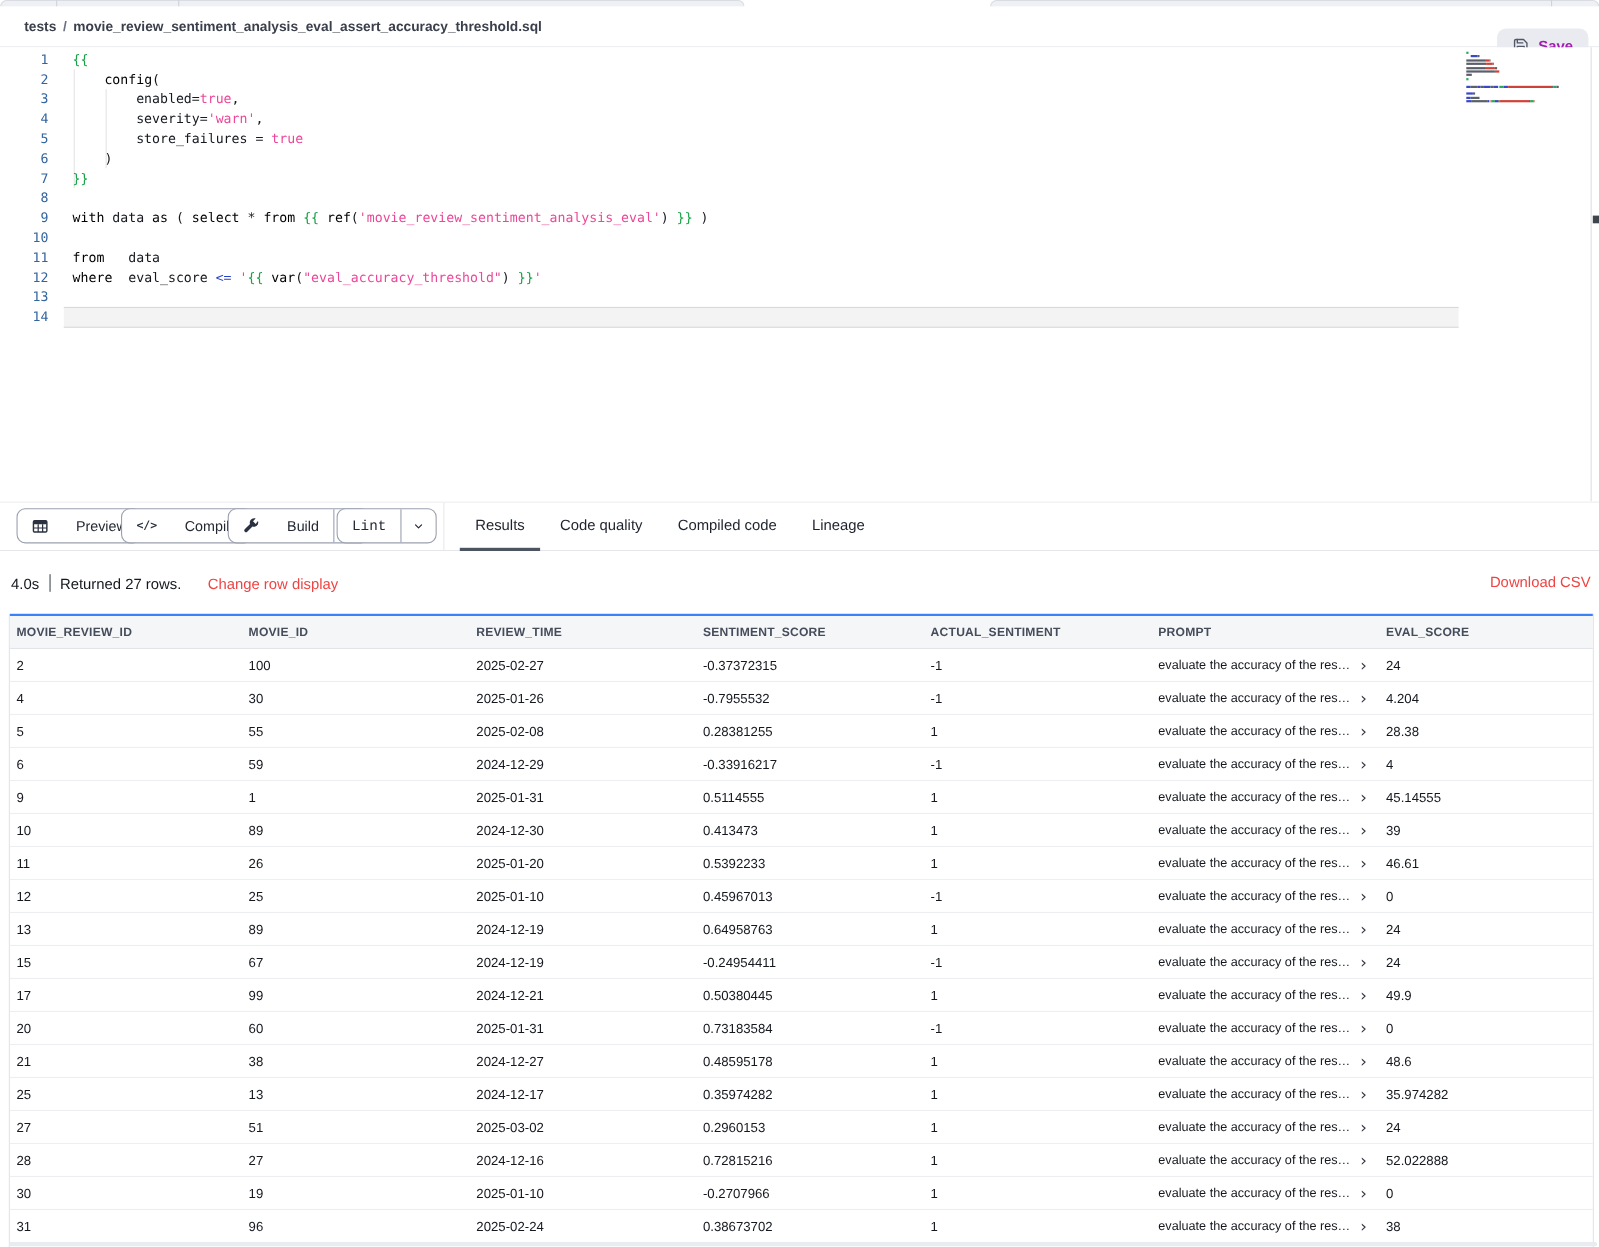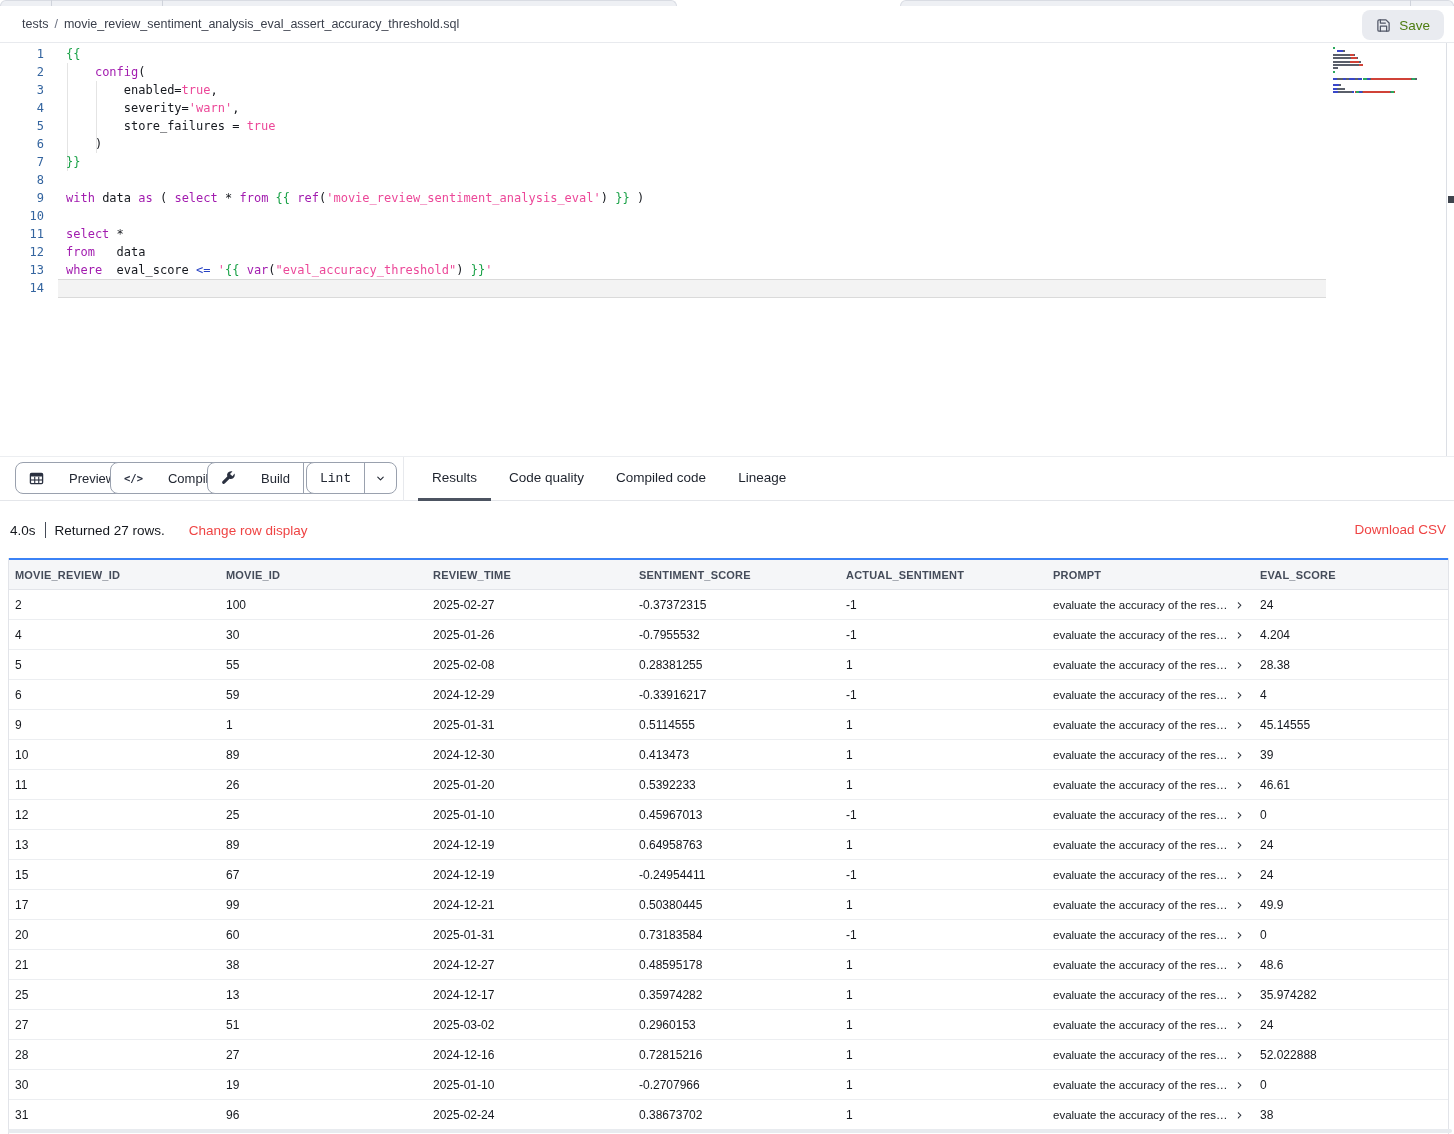--- a/index.html
+++ b/index.html
@@ -8,35 +8,35 @@
          font-family:"Liberation Sans", sans-serif; color:#15181e; }
 
   
   .topstrip { position:absolute; top:0; left:0; width:1454px; height:6px; background:#fff; }
   .tabfrag { position:absolute; top:0; height:6px; background:#eef0f4;
              border:1px solid #d9dce3; border-bottom:none; border-radius:6px 6px 0 0; }
   .tabdiv { position:absolute; top:0; width:1px; height:6px; background:#cfd3db; }
 
   
   .crumbbar { position:absolute; top:6px; left:0; width:1454px; height:37px;
-              background:#fff; border-bottom:1px solid #e8eaee; }
+              background:#fff; border-bottom:1px solid #e8eaee;font-weight:bold; }
   .crumb { position:absolute; left:22px; top:0; line-height:37px; font-size:12.5px; color:#3a3f4b; }
   .crumb .sep { margin:0 6px; color:#6a7080; }
-  .savebtn { position:absolute; right:10px; top:4px; height:30px; padding:0 14px;
+  .savebtn { position:absolute; right:10px; top:20px; height:30px; padding:0 14px;
              display:flex; align-items:center; gap:8px; background:#e9ebf0; border-radius:8px;
-             color:#4d7c0f; font-size:13.5px; cursor:pointer; }
+             color:#a21caf; font-size:13.5px; cursor:pointer; }
 
   
   .editor { position:absolute; top:43px; left:0; width:1454px; height:413px; background:#fff;
             font-family:"DejaVu Sans Mono", monospace; font-size:12px; }
   .gutter { position:absolute; left:0; top:2px; width:44px; text-align:right; color:#33649f; }
   .ln { height:18px; line-height:18px; }
   .codearea { position:absolute; left:66px; top:2px; right:130px; }
   .code-line { height:18px; line-height:18px; white-space:pre; }
-  .c-p { color:#15181e; } .c-k { color:#a21caf; } .c-s { color:#ec4899; }
+  .c-p { color:#15181e; } .c-k { color:#000000; } .c-s { color:#ec4899; }
   .c-g { color:#18a146; } .c-o { color:#2742c4; }
   .active-hl { position:absolute; left:58px; top:236px; width:1268px; height:19px;
                background:#f3f3f3; border-top:1px solid #dadada; border-bottom:1px solid #dadada; }
   .guide { position:absolute; width:1px; background:#e4e4e4; }
   .minimap { position:absolute; left:1333px; top:4px; width:112px; }
   .mm-line { height:2px; margin-bottom:1.4px; white-space:nowrap; font-size:0; }
   .mm-seg { display:inline-block; height:2px; }
   .mm-p { background:#5a5f6a; } .mm-k { background:#3947c9; } .mm-s { background:#d04238; }
   .mm-g { background:#2aa85c; } .mm-o { background:#3947c9; }
   .edge-line { position:absolute; left:1446px; top:0; width:1px; height:413px; background:#dcdfe5; }
@@ -131,21 +131,20 @@
       <div class="code-line"><span class="c-g">{{</span></div>
       <div class="code-line"><span class="c-p">    </span><span class="c-k">config</span><span class="c-p">(</span></div>
       <div class="code-line"><span class="c-p">        enabled=</span><span class="c-s">true</span><span class="c-p">,</span></div>
       <div class="code-line"><span class="c-p">        severity=</span><span class="c-s">'warn'</span><span class="c-p">,</span></div>
       <div class="code-line"><span class="c-p">        store_failures = </span><span class="c-s">true</span></div>
       <div class="code-line"><span class="c-p">    )</span></div>
       <div class="code-line"><span class="c-g">}}</span></div>
       <div class="code-line"></div>
       <div class="code-line"><span class="c-k">with</span><span class="c-p"> data </span><span class="c-k">as</span><span class="c-p"> ( </span><span class="c-k">select</span><span class="c-p"> * </span><span class="c-k">from</span><span class="c-p"> </span><span class="c-g">{{ </span><span class="c-k">ref</span><span class="c-p">(</span><span class="c-s">'movie_review_sentiment_analysis_eval'</span><span class="c-p">)</span><span class="c-g"> }}</span><span class="c-p"> )</span></div>
       <div class="code-line"></div>
-      <div class="code-line"><span class="c-k">select</span><span class="c-p"> *</span></div>
       <div class="code-line"><span class="c-k">from</span><span class="c-p">   data</span></div>
       <div class="code-line"><span class="c-k">where</span><span class="c-p">  eval_score </span><span class="c-o">&lt;=</span><span class="c-p"> </span><span class="c-s">'</span><span class="c-g">{{ </span><span class="c-k">var</span><span class="c-p">(</span><span class="c-s">"eval_accuracy_threshold"</span><span class="c-p">)</span><span class="c-g"> }}</span><span class="c-s">'</span></div>
     </div>
   <div class="minimap" id="minimap">
       <div class="mm-line"><span class="mm-seg mm-g" style="width: 2.1px;"></span></div>
       <div class="mm-line"><span class="mm-seg mm-p" style="width: 4.2px; background: transparent;"></span><span class="mm-seg mm-k" style="width: 6.3px;"></span><span class="mm-seg mm-p" style="width: 1.05px;"></span></div>
       <div class="mm-line"><span class="mm-seg mm-p" style="width: 16.8px;"></span><span class="mm-seg mm-s" style="width: 4.2px;"></span><span class="mm-seg mm-p" style="width: 1.05px;"></span></div>
       <div class="mm-line"><span class="mm-seg mm-p" style="width: 17.85px;"></span><span class="mm-seg mm-s" style="width: 6.3px;"></span><span class="mm-seg mm-p" style="width: 1.05px;"></span></div>
       <div class="mm-line"><span class="mm-seg mm-p" style="width: 16.8px;"></span><span class="mm-seg mm-s" style="width: 9.45px;"></span><span class="mm-seg mm-p" style="width: 2.1px;"></span></div>
       <div class="mm-line"><span class="mm-seg mm-p" style="width: 26.25px;"></span><span class="mm-seg mm-s" style="width: 4.2px;"></span></div>

